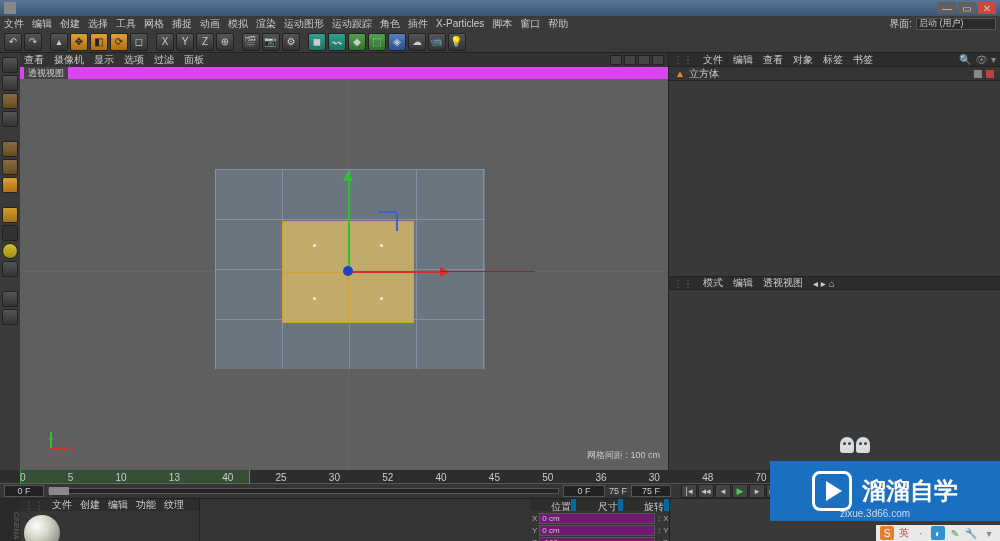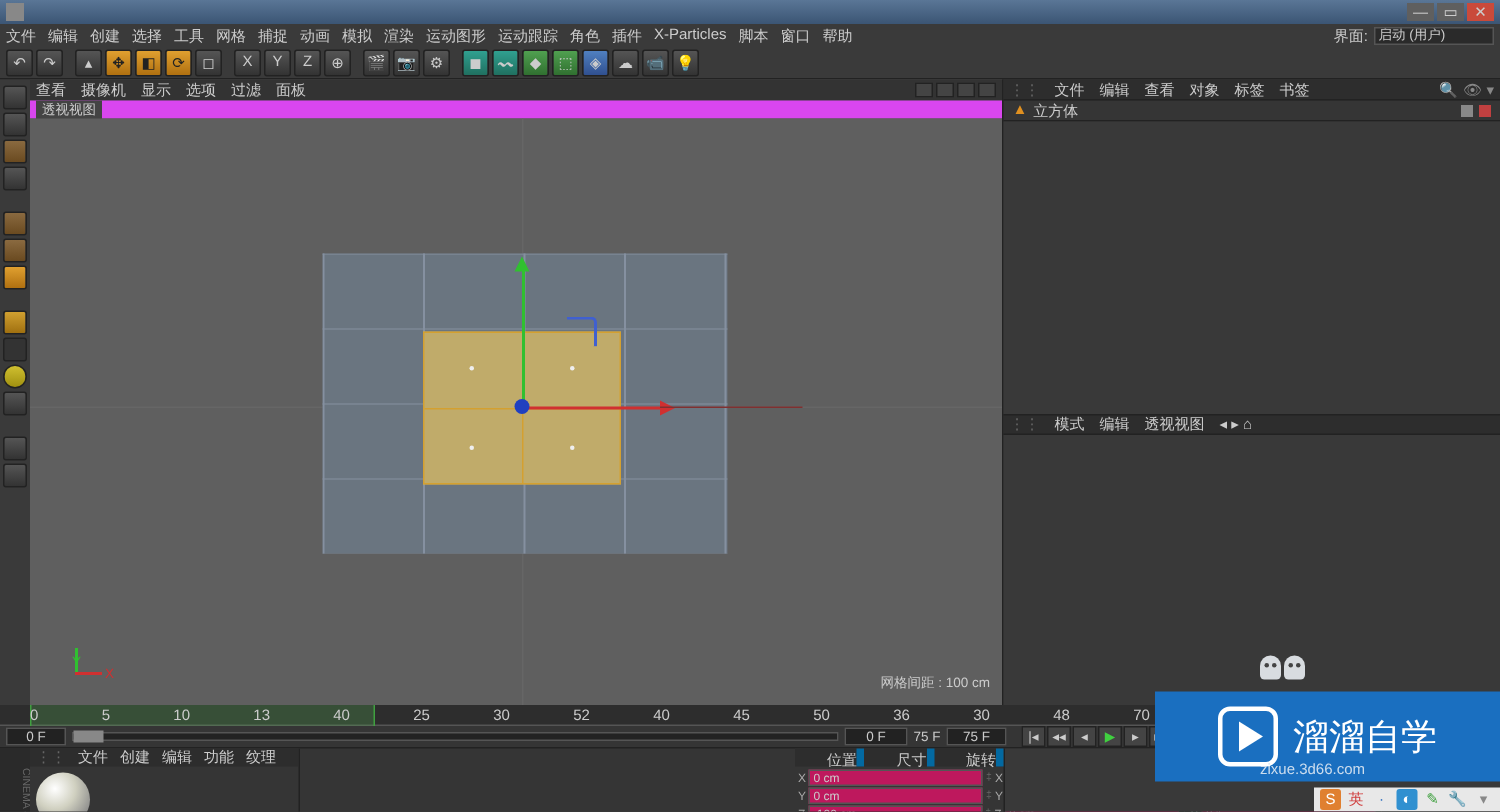--- a/index.html
+++ b/index.html
@@ -73,27 +73,27 @@
 .mat-panel{width:180px;background:#353535;border-right:1px solid #222}
 .mat-head{height:12px;background:#2d2d2d;display:flex;align-items:center;padding:0 4px;gap:8px;font-size:9px;color:#999}
 .mat-body{padding:4px}
 .mat-ball{width:36px;height:36px;border-radius:50%;background:radial-gradient(circle at 35% 30%,#fff,#d0d0c0 40%,#888 80%)}
 .coord-panel{width:140px;background:#353535;border-right:1px solid #222}
 .coord-head{height:12px;background:#2d2d2d;display:flex;font-size:9px;color:#aaa}
 .coord-head div{flex:1;text-align:right;border-right:5px solid #0369a1;padding-top:1px}
 .coord-body{padding:2px}
 .crow{display:flex;gap:2px;margin-bottom:1px;align-items:center}
 .crow .lbl{width:8px;font-size:8px;color:#aaa}
-.crow input{flex:1;height:11px;background:#be185d;border:1px solid #555;color:#ccc;font-size:8px;padding:0 2px}
+.crow input{flex:1;height:11px;background:#701a75;border:1px solid #555;color:#ccc;font-size:8px;padding:0 2px}
 .crow .sp{width:6px;font-size:7px;color:#666}
 .rest{flex:1;background:#393939;position:relative}
 .watermark{position:absolute;right:0;bottom:20px;width:230px;height:60px;background:#1a6fc0;display:flex;align-items:center;justify-content:center;gap:10px}
 .wm-logo{width:40px;height:40px;border:3px solid #fff;border-radius:8px;display:flex;align-items:center;justify-content:center}
 .wm-tri{width:0;height:0;border-top:10px solid transparent;border-bottom:10px solid transparent;border-left:16px solid #fff;margin-left:4px}
-.wm-text{color:#fff;font-size:24px;font-weight:normal}
+.wm-text{color:#fff;font-size:24px;font-weight:bold}
 .wm-sub{position:absolute;bottom:2px;left:70px;color:#cde;font-size:10px}
 .ghost{position:absolute;right:130px;bottom:88px;display:flex;gap:2px}
 .ghost div{width:14px;height:16px;background:#d8dce0;border-radius:7px 7px 3px 3px;position:relative}
 .ghost div::before,.ghost div::after{content:"";position:absolute;width:3px;height:3px;background:#444;border-radius:50%;top:5px}
 .ghost div::before{left:3px}.ghost div::after{right:3px}
 .bottombar{position:absolute;bottom:0;right:0;height:16px;display:flex;align-items:center;gap:3px;padding:0 4px;background:#e8e8e8}
 .bottombar span{width:14px;height:14px;border-radius:2px;display:flex;align-items:center;justify-content:center;font-size:10px}
 </style>
 </head>
 <body>

